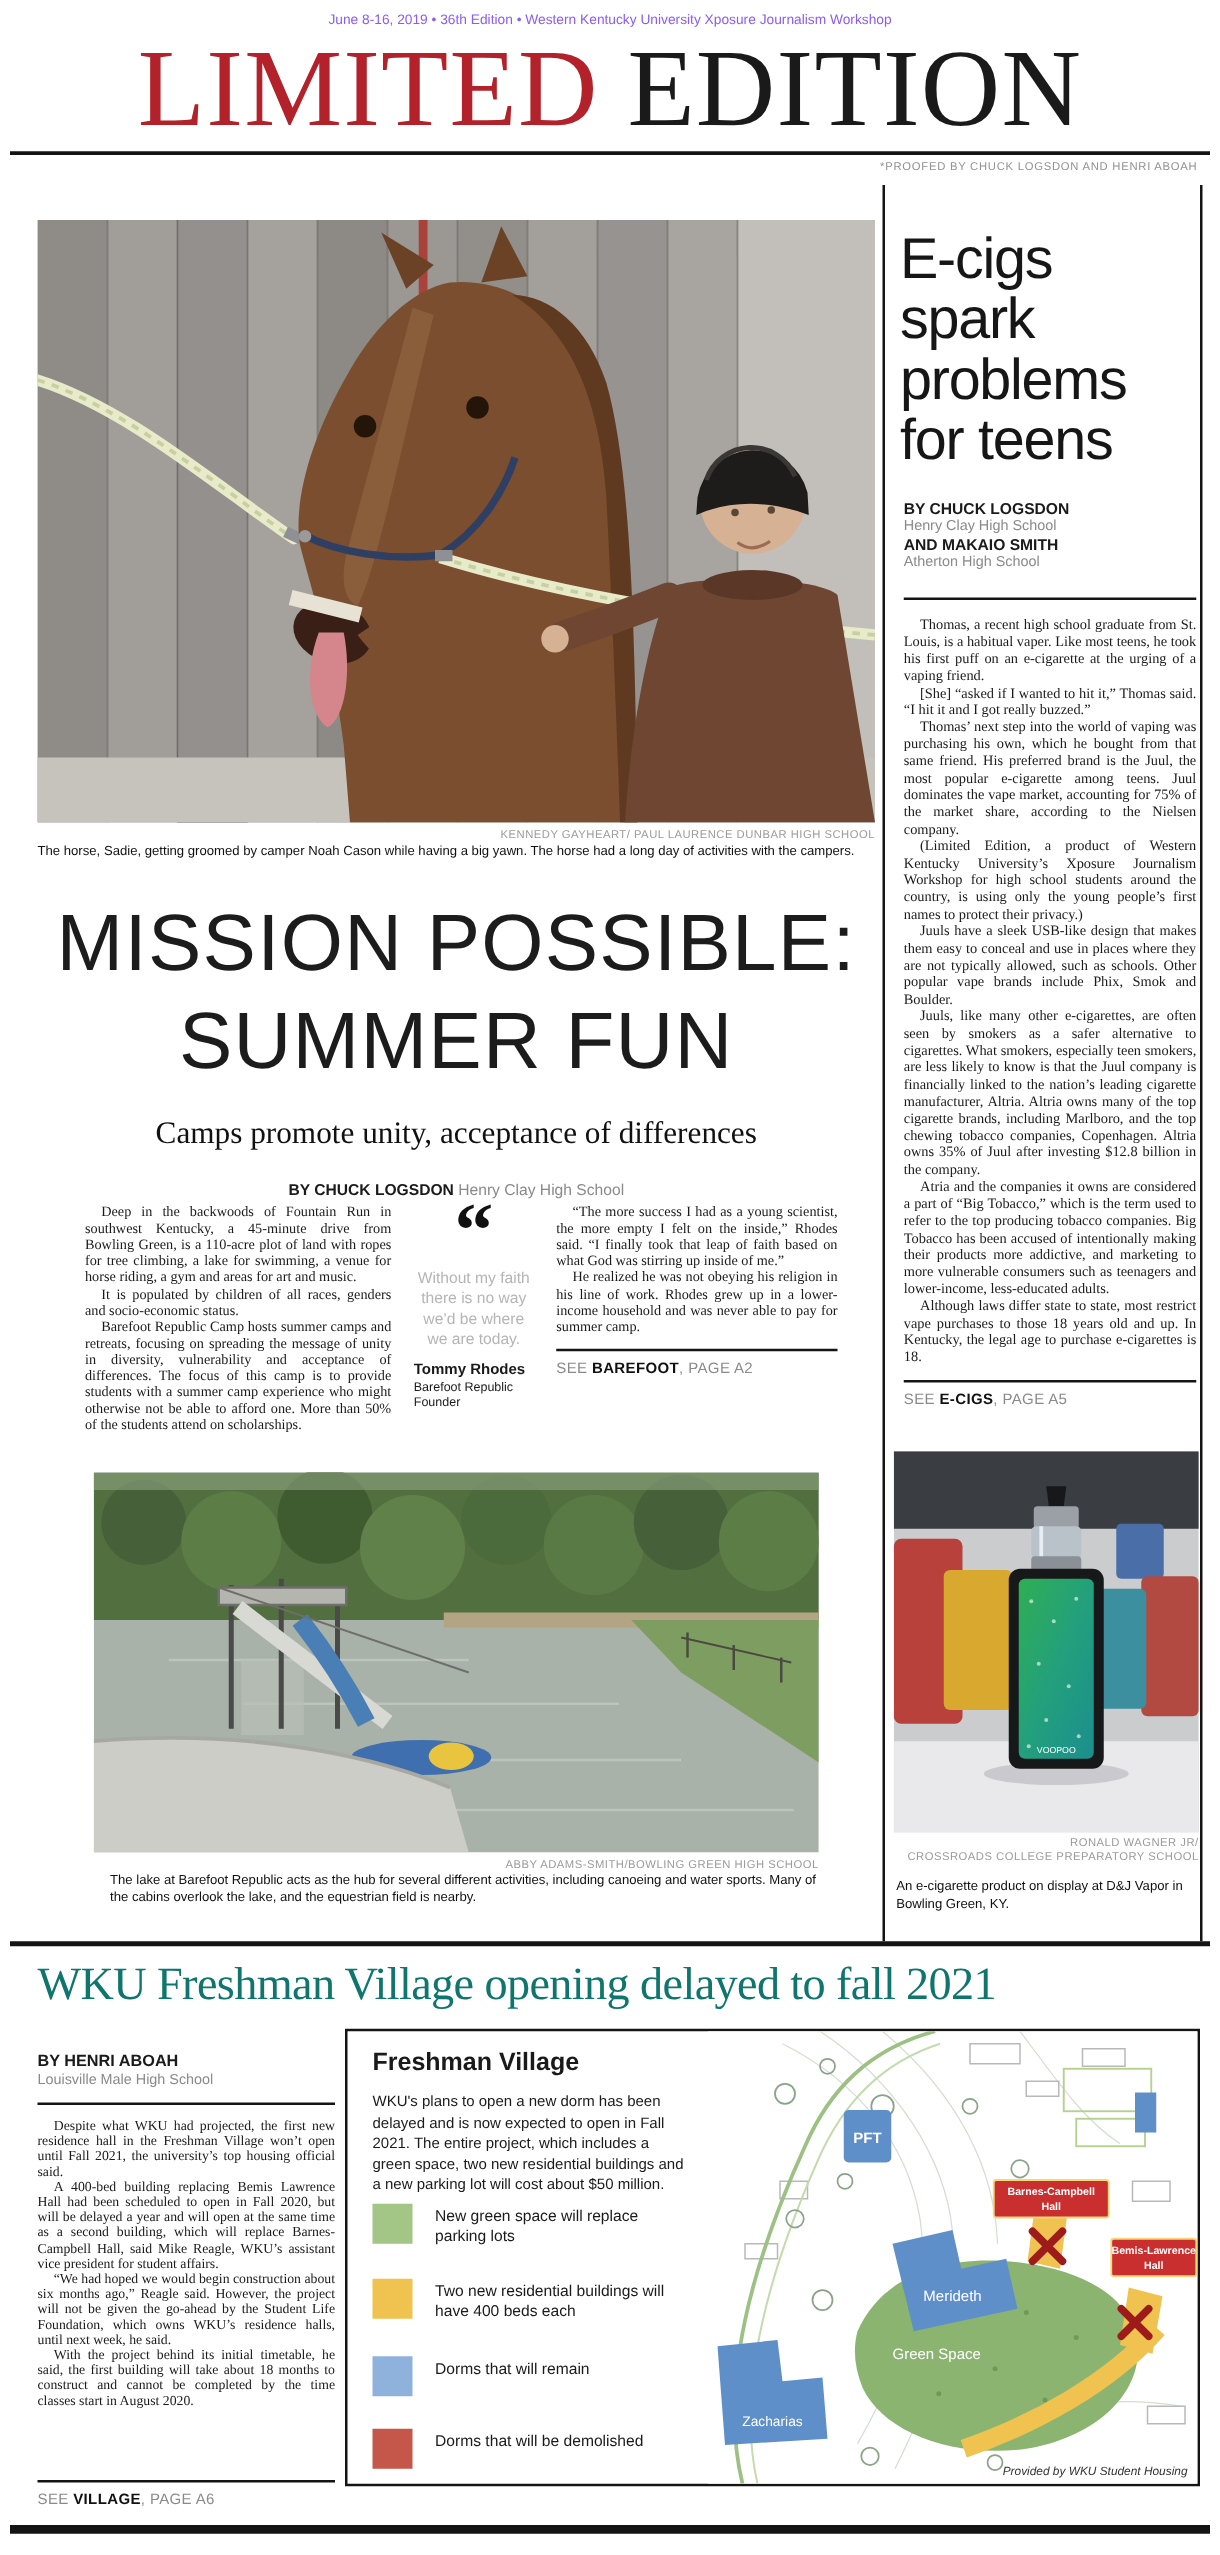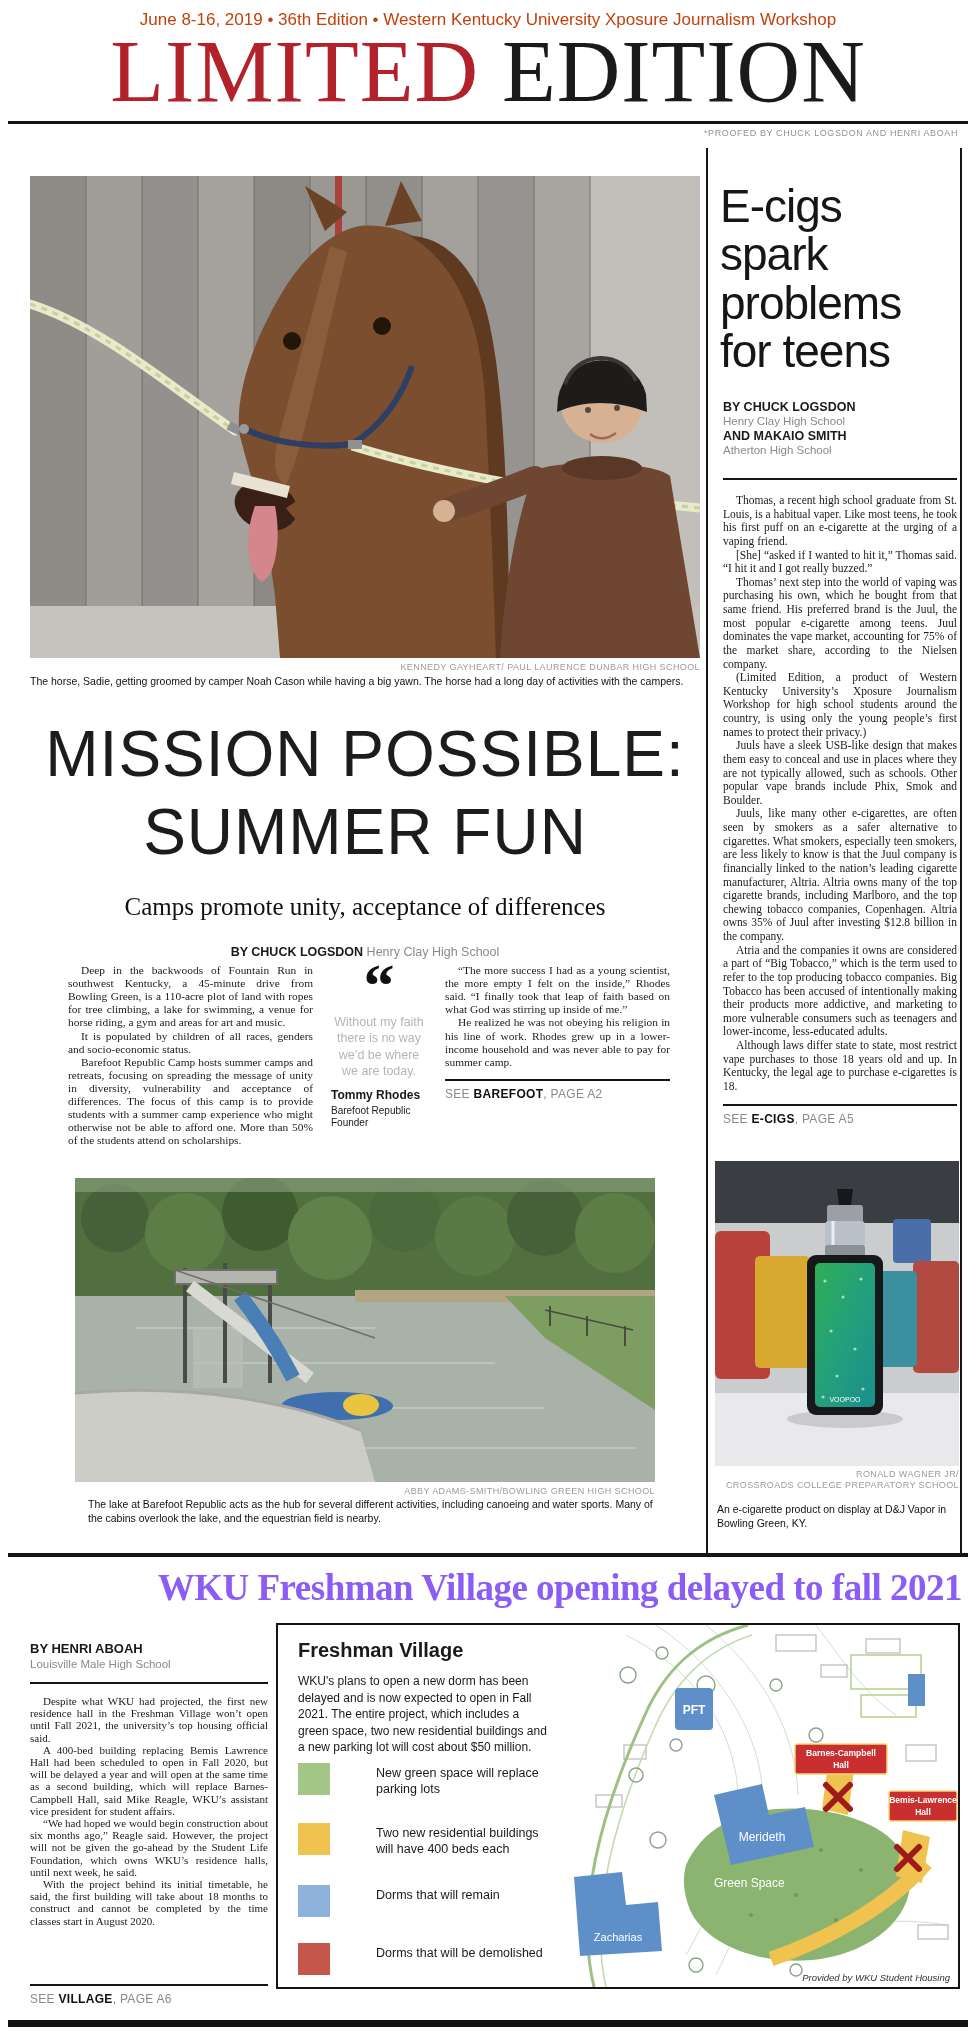--- a/index.html
+++ b/index.html
@@ -1,19 +1,19 @@
 <!DOCTYPE html>
 <html><head>
 <meta charset="utf-8">
 <style>
   html,body{margin:0;padding:0;background:#ffffff;}
   body{width:976px;height:2044px;position:relative;font-family:"Liberation Sans",sans-serif;color:#1a1a1a;overflow:hidden;}
   .abs{position:absolute;}
   
-  .dateline{top:10px;left:0;width:976px;text-align:center;font-size:17px;color:#c2410c;}
+  .dateline{top:10px;left:0;width:976px;text-align:center;font-size:11px;color:#8b5cf6;}
   .masthead{top:28px;left:0;width:976px;text-align:center;font-family:"Liberation Serif",serif;font-size:88px;line-height:1;font-weight:400;letter-spacing:1px;white-space:nowrap;}
   .masthead .red{color:#b3212a;}
   .masthead-rule{top:121px;left:8px;width:960px;height:3px;background:#141414;}
   .proofline{top:128px;right:18px;font-size:9px;color:#919191;letter-spacing:.6px;}
   
   .photo{display:block;}
   .credit{font-size:9px;color:#9b9b9b;letter-spacing:.4px;text-align:right;}
   .caption{font-size:10.5px;line-height:1.3;color:#111;}
   
   .hl-light{left:30px;width:670px;text-align:center;font-size:64px;line-height:1;font-weight:300;color:#1c1c1c;letter-spacing:1px;}
@@ -39,36 +39,36 @@
   .vrule{width:2px;background:#141414;top:148px;height:1405px;}
   .ecigs-hl{top:182px;left:720px;width:240px;font-size:46px;font-weight:normal;line-height:1.05;letter-spacing:-1px;color:#161616;}
   .ecigs-byline{top:400px;left:723px;width:234px;font-size:12.5px;line-height:1.2;}
   .ecigs-byline .school{color:#8a8a8a;font-size:11.5px;}
   .ecigs-rule{top:478px;left:723px;width:234px;height:2px;background:#141414;}
   .ecigs-body{top:494px;left:723px;width:234px;}
   .ecigs-body .bodytext{font-size:11.5px;line-height:1.185;}
   .ecigs-body p{margin:0;text-indent:13px;}
   
   .big-rule{top:1553px;left:8px;width:960px;height:4px;background:#141414;}
-  .village-hl{top:1566px;left:30px;width:932px;font-family:"Liberation Serif",serif;font-weight:bold;font-size:37px;letter-spacing:-.5px;color:#8b5cf6;white-space:nowrap;text-align:right;}
+  .village-hl{top:1566px;left:30px;width:932px;font-family:"Liberation Serif",serif;font-weight:normal;font-size:37px;letter-spacing:-.5px;color:#0f766e;white-space:nowrap;}
   .v-byline{top:1641px;left:30px;font-size:13px;font-weight:bold;}
   .v-school{top:1658px;left:30px;font-size:11.5px;color:#8a8a8a;}
   .v-rule{top:1682px;left:30px;width:238px;height:2px;background:#141414;}
   .v-body{top:1695px;left:30px;width:238px;}
   .v-body .bodytext{font-size:11px;line-height:1.11;}
   .v-jump-rule{top:1984px;left:30px;width:238px;height:2px;background:#141414;}
   .v-jump{top:1992px;left:30px;}
   .bottom-bar{top:2020px;left:8px;width:960px;height:7px;background:#141414;}
   
   .mapbox{top:1623px;left:276px;width:684px;height:366px;border:2px solid #141414;box-sizing:border-box;background:#fff;}
   .map-title{position:absolute;top:14px;left:20px;font-size:20px;font-weight:bold;}
   .map-intro{position:absolute;top:48px;left:20px;width:252px;font-size:12px;line-height:1.38;}
   .legend-item{position:absolute;left:20px;width:250px;display:flex;gap:18px;align-items:flex-start;}
   .swatch{width:32px;height:32px;flex:0 0 32px;}
-  .legend-label{font-size:12.5px;line-height:1.3;padding-top:2px;margin-left:28px;}
+  .legend-label{font-size:12.5px;line-height:1.3;padding-top:2px;}
   .map-svg{position:absolute;top:0;right:0;}
   .map-credit-pos{position:absolute;right:8px;bottom:4px;font-size:9.5px;font-style:italic;color:#333;}
 </style>
 </head>
 <body>
 
 <div class="abs dateline">June 8-16, 2019 • 36th Edition • Western Kentucky University Xposure Journalism Workshop</div>
 <div class="abs masthead"><span class="red">LIMITED</span><span> EDITION</span></div>
 <div class="abs masthead-rule"></div>
 <div class="abs proofline">*PROOFED BY CHUCK LOGSDON AND HENRI ABOAH</div>

